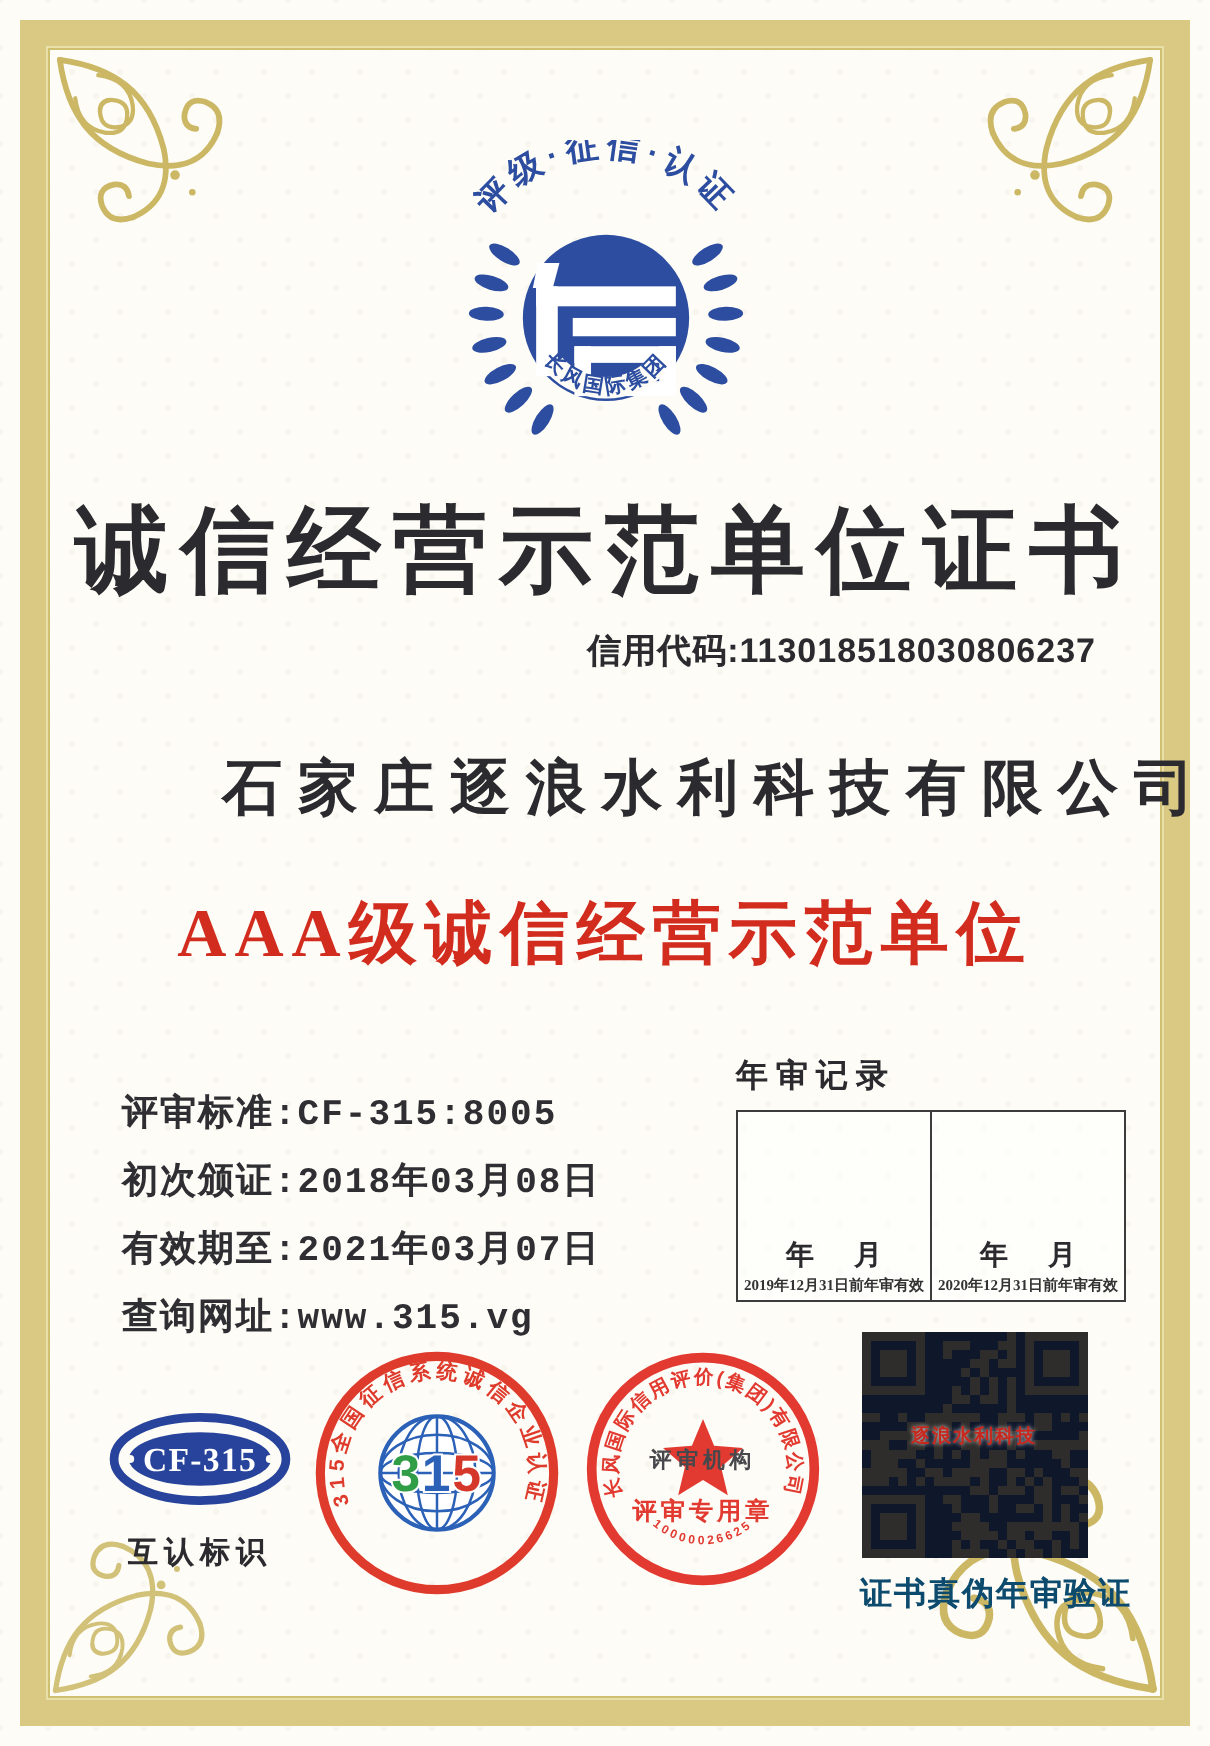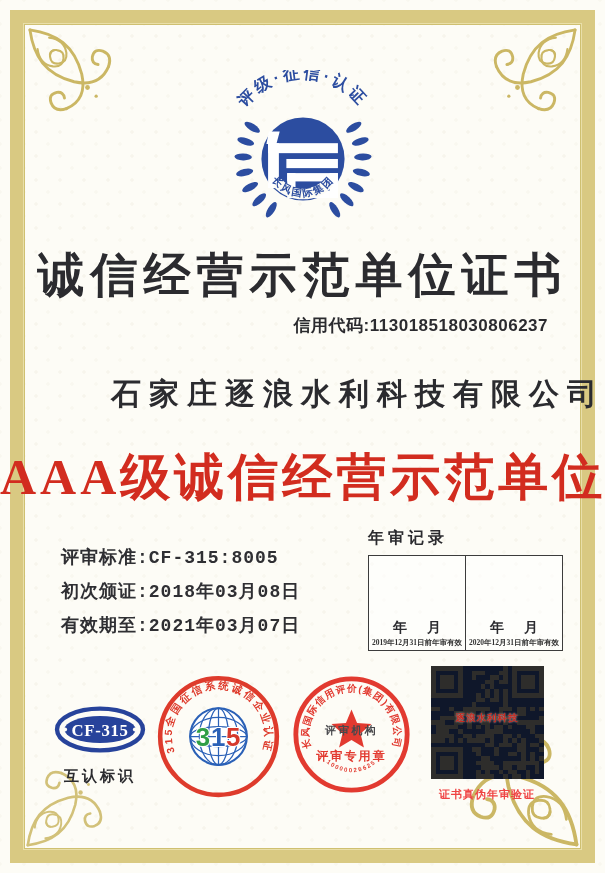--- a/index.html
+++ b/index.html
@@ -19,21 +19,21 @@
   .fl-br{right:26px;bottom:26px;width:126px;height:126px;transform:scale(-1,-1);}
   .logo{position:absolute;left:50%;top:70px;transform:translateX(-50%);width:172px;height:158px;}
   .logo svg{display:block;width:100%;height:100%;}
   .title{position:absolute;left:0;right:0;top:244px;text-align:center;
         font-size:47px;font-weight:900;color:#2b2b2f;letter-spacing:6px;white-space:nowrap;}
   .credit{position:absolute;right:57px;top:314px;font-size:17px;font-weight:bold;
         color:#2b2b2f;letter-spacing:.5px;}
   .company{position:absolute;left:0;right:0;top:374px;text-align:right;
         font-size:30px;font-weight:900;color:#2b2b2f;letter-spacing:8px;white-space:nowrap;}
   .award{position:absolute;left:0;right:0;top:444px;text-align:center;
-        font-family:"Liberation Serif",serif;font-weight:bold;font-size:50px;
+        font-family:"Liberation Serif",serif;font-weight:bold;font-size:34px;
         color:#d22c1f;letter-spacing:4px;white-space:nowrap;}
   .details{position:absolute;left:61px;top:541px;font-family:Liberation Mono, monospace;
         font-weight:bold;font-size:18px;color:#2f2f33;line-height:34px;letter-spacing:1px;}
   .review{position:absolute;left:368px;top:528px;width:195px;}
   .review-heading{font-weight:bold;font-size:16px;color:#2b2b2f;letter-spacing:4px;
         font-family:"Liberation Serif",serif;}
   .review-table{display:flex;border:1.5px solid #3c3c3c;height:94px;margin-top:6px;
         background:rgba(255,255,255,.55);}
   .review-cell{flex:1;position:relative;border-right:1.5px solid #3c3c3c;}
   .review-cell:last-child{border-right:none;}
@@ -48,21 +48,21 @@
         font-size:15px;color:#2b2b2f;letter-spacing:3px;}
   .globe-seal{position:absolute;left:156px;top:674px;width:125px;height:125px;}
   .star-seal{position:absolute;left:291px;top:674px;width:121px;height:121px;}
   .globe-seal svg,.star-seal svg{display:block;width:100%;height:100%;}
   .qr-block{position:absolute;left:430px;top:666px;width:114px;text-align:center;}
   .qr{position:relative;width:113px;height:113px;margin:0 auto;background:#0f172a;}
   .qr svg{display:block;width:113px;height:113px;}
   .qr-overlay{position:absolute;top:46px;left:0;right:0;text-align:center;color:#c8271d;
         font-size:9.5px;font-weight:bold;letter-spacing:1px;text-shadow:0 0 2px rgba(253,252,246,.8);}
   .qr-caption{margin-top:8px;font-family:"Liberation Serif",serif;font-weight:bold;
-        font-size:11px;color:#ef4444;letter-spacing:1px;white-space:nowrap;}
+        font-size:16px;color:#0c4a6e;letter-spacing:1px;white-space:nowrap;}
 </style>
 </head>
 <body>
 
 <div class="cert">
 
   <svg width="0" height="0" style="position:absolute" aria-hidden="true">
     <defs>
       <symbol id="flourish" viewBox="0 0 100 100">
         <g fill="none" stroke="#cbb764" stroke-linecap="round">
@@ -146,20 +146,21 @@
 
   <div class="title">诚信经营示范单位证书</div>
   <div class="credit">信用代码:113018518030806237</div>
   <div class="company">石家庄逐浪水利科技有限公司</div>
   <div class="award">AAA级诚信经营示范单位</div>
 
   <div class="details">
     <div>评审标准:CF-315:8005</div>
     <div>初次颁证:2018年03月08日</div>
     <div>有效期至:2021年03月07日</div>
+    <div>查询网址:www.315.vg</div>
   </div>
 
   <div class="review">
     <div class="review-heading">年审记录</div>
     <div class="review-table">
       <div class="review-cell">
         <div class="ym">
           <span>年</span>
           <span>月</span>
         </div>

